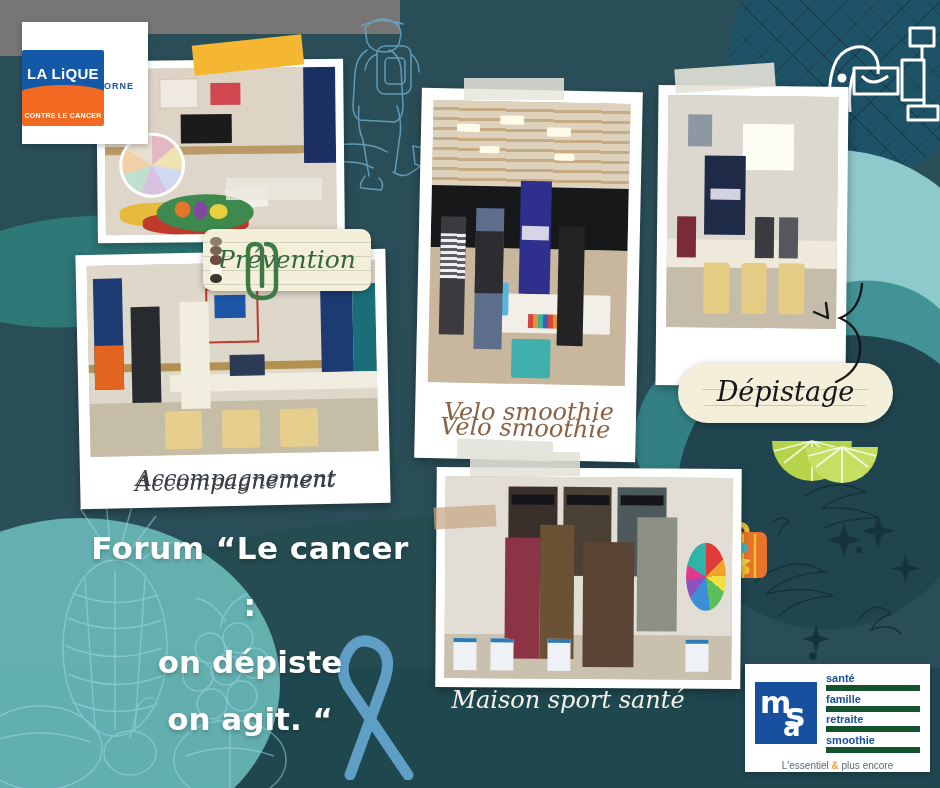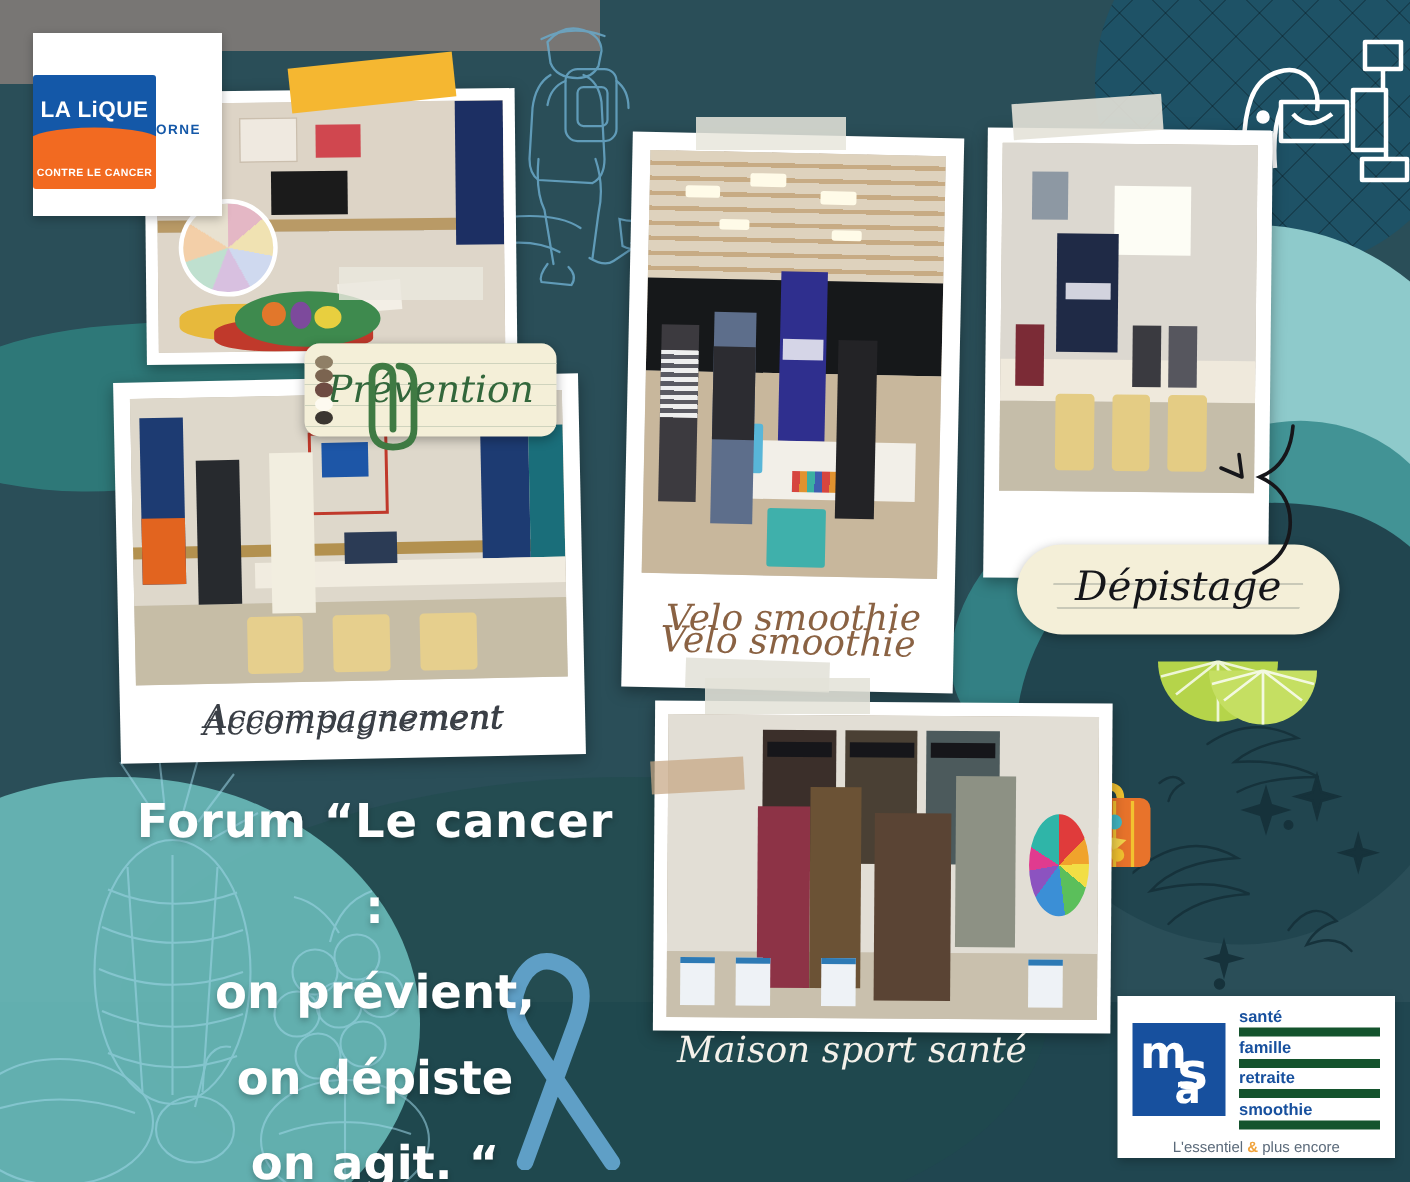--- a/index.html
+++ b/index.html
@@ -575,21 +575,20 @@
     </svg>
   </div>
 
   <div class="tape" id="date-tape"></div>
 
   <div class="cap" id="cap-velo">Velo smoothie</div>
   <div class="cap" id="cap-accomp">Accompagnement</div>
 
   <div id="main-title">
     <span class="l1">Forum “Le cancer :</span>
-    <span class="l2">on prévient,</span>
     <span class="l3">on dépiste</span>
     <span class="l4">on agit. “</span>
   </div>
 
 
   <div id="ligue-logo">
     <div class="badge">
       <div class="blue"></div>
         <div class="curve"></div>
       <div class="orange"></div>

